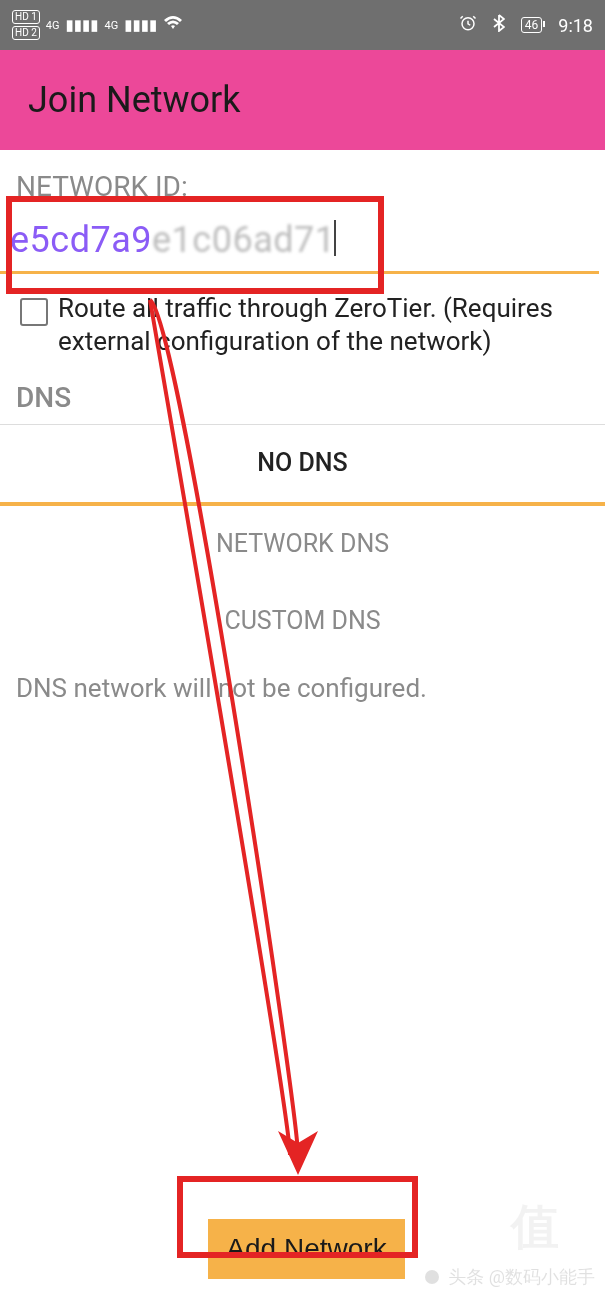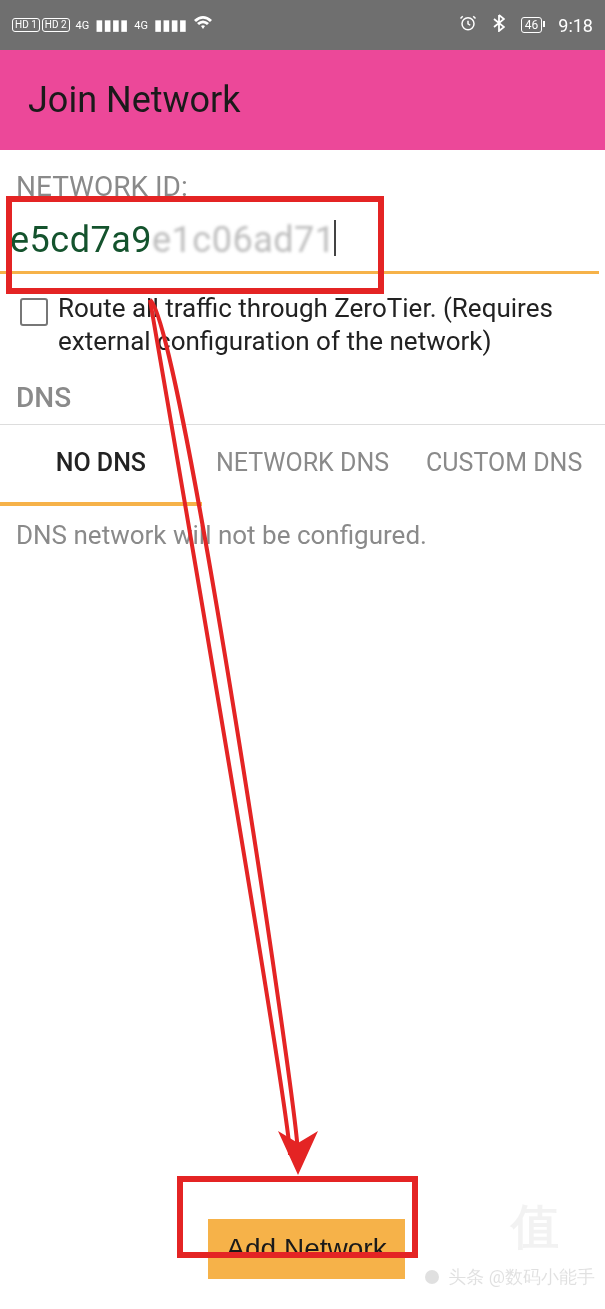--- a/index.html
+++ b/index.html
@@ -6,47 +6,47 @@
     html, body { width: 605px; height: 1309px; font-family: -apple-system, Roboto, Arial, sans-serif; background: #fff; overflow: hidden; position: relative; }
     .status-bar { height: 50px; background: #6f6f6f; color: #fff; display: flex; align-items: center; padding: 0 12px; font-size: 15px; }
     .status-left { display: flex; gap: 6px; align-items: center; }
     .status-right { margin-left: auto; display: flex; gap: 16px; align-items: center; }
     .sb-badge { font-size: 10px; border: 1px solid #fff; border-radius: 3px; padding: 0 2px; line-height: 12px; }
     .app-bar { height: 100px; background: #ec4899; display: flex; align-items: center; padding: 0 28px; }
     .app-title { font-size: 36px; color: #1a1a1a; font-weight: 400; }
     .section-label { font-size: 28px; color: #8a8a8a; padding: 20px 16px 8px; font-weight: 400; }
     .input-row { position: relative; padding: 0 6px 0 0; }
     .input-display { font-size: 36px; padding: 8px 10px 10px; letter-spacing: 0.5px; }
-    .input-clear { color: #14532d; }
+    .input-clear { color: #8b5cf6; }
     .input-blur { color: #bdbdbd; filter: blur(1.5px); }
     .input-cursor { display: inline-block; width: 2px; height: 36px; background: #444; vertical-align: -4px; margin-left: -2px; }
     .field-underline { height: 3px; background: #f6b249; width: 100%; }
     .checkbox-row { display: flex; align-items: flex-start; gap: 10px; padding: 18px 14px 18px 20px; }
     .checkbox { width: 28px; height: 28px; border: 2.5px solid #777; border-radius: 3px; margin-top: 6px; flex-shrink: 0; }
     .checkbox-label { font-size: 26px; line-height: 1.25; color: #222; }
     .dns-label { font-size: 28px; color: #8a8a8a; padding: 6px 16px 10px; font-weight: 500; }
     .divider { height: 1px; background: #ddd; }
-    .tabs { display: flex; }
+    .tabs { display: flex; flex-direction: column; }
     .tab { flex: 1; text-align: center; padding: 24px 4px; font-size: 25px; color: #8a8a8a; font-weight: 400; line-height: 1.15; }
     .tab.active { color: #222; font-weight: 500; border-bottom: 4px solid #f6b249; }
     .dns-hint { font-size: 26px; color: #8a8a8a; padding: 14px 16px; }
     .red-box-input { position: absolute; left: 6px; top: 196px; width: 378px; height: 98px; border: 6px solid #e42424; pointer-events: none; z-index: 10; }
     .red-box-button { position: absolute; left: 177px; top: 1176px; width: 241px; height: 82px; border: 6px solid #e42424; pointer-events: none; z-index: 10; }
     .arrow-svg { position: absolute; left: 0; top: 0; width: 605px; height: 1309px; pointer-events: none; z-index: 9; }
     .add-btn-wrap { position: absolute; left: 8px; right: 0; bottom: 30px; display: flex; justify-content: center; }
     .add-btn { background: #f6b249; color: #1a1a1a; font-size: 28px; padding: 14px 18px; border: none; font-weight: 400; }
     .watermark { position: absolute; right: 10px; bottom: 20px; color: rgba(0,0,0,0.12); font-size: 18px; display:flex; align-items:center; gap:8px; z-index:1;text-align:right; }
     .watermark-big { position: absolute; right: 40px; bottom: 50px; color: rgba(0,0,0,0.05); font-size: 48px; font-weight: 700; z-index:0; letter-spacing: 6px;}
   </style>
 </head>
 <body>
 
 <div class="status-bar">
   <div class="status-left">
-    <div style="display:flex;flex-direction:row;gap:2px">
+    <div style="display:flex;flex-direction:column;gap:2px">
       <span class="sb-badge">HD 1</span>
       <span class="sb-badge">HD 2</span>
     </div>
     <span style="font-size:11px">4G</span>
     <span>▮▮▮▮</span>
     <span style="font-size:11px">4G</span>
     <span>▮▮▮▮</span>
     <span>
       <svg width="20" height="16" viewBox="0 0 20 16">
           <path d="M10 14 L12 11 Q10 9.5 8 11 Z M4 8 Q10 3 16 8 L14 10 Q10 6.5 6 10 Z M1 5 Q10 -3 19 5 L17 7 Q10 0.5 3 7 Z" fill="#fff"></path>

